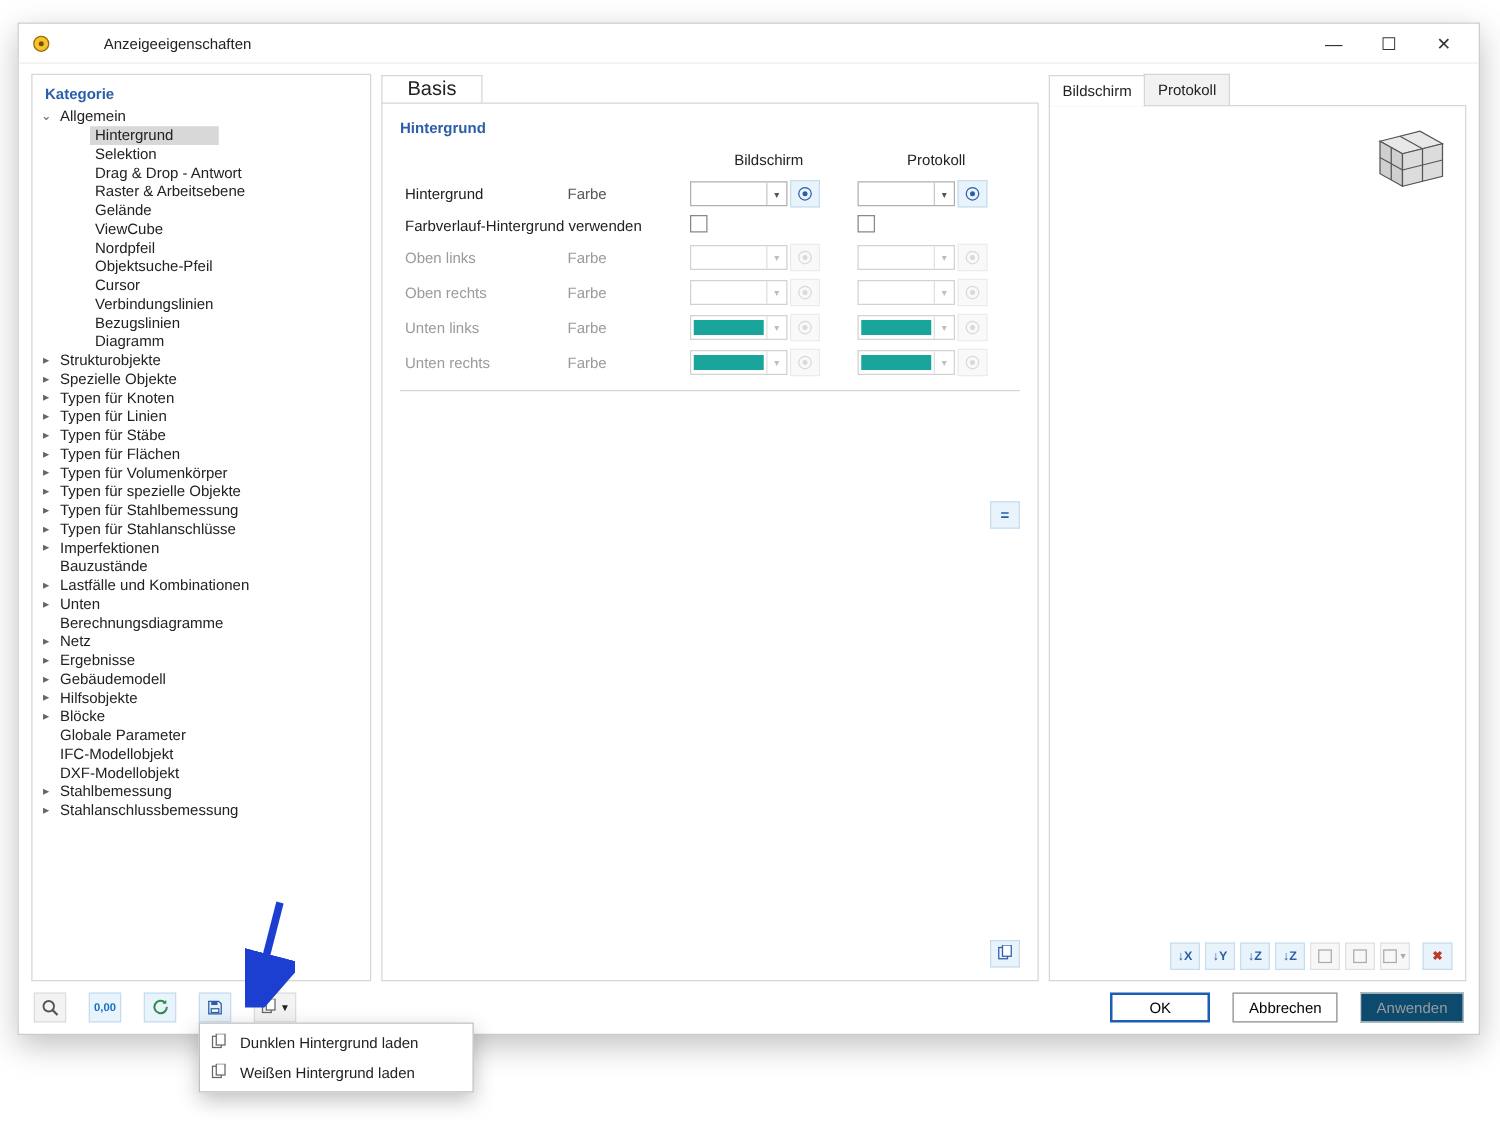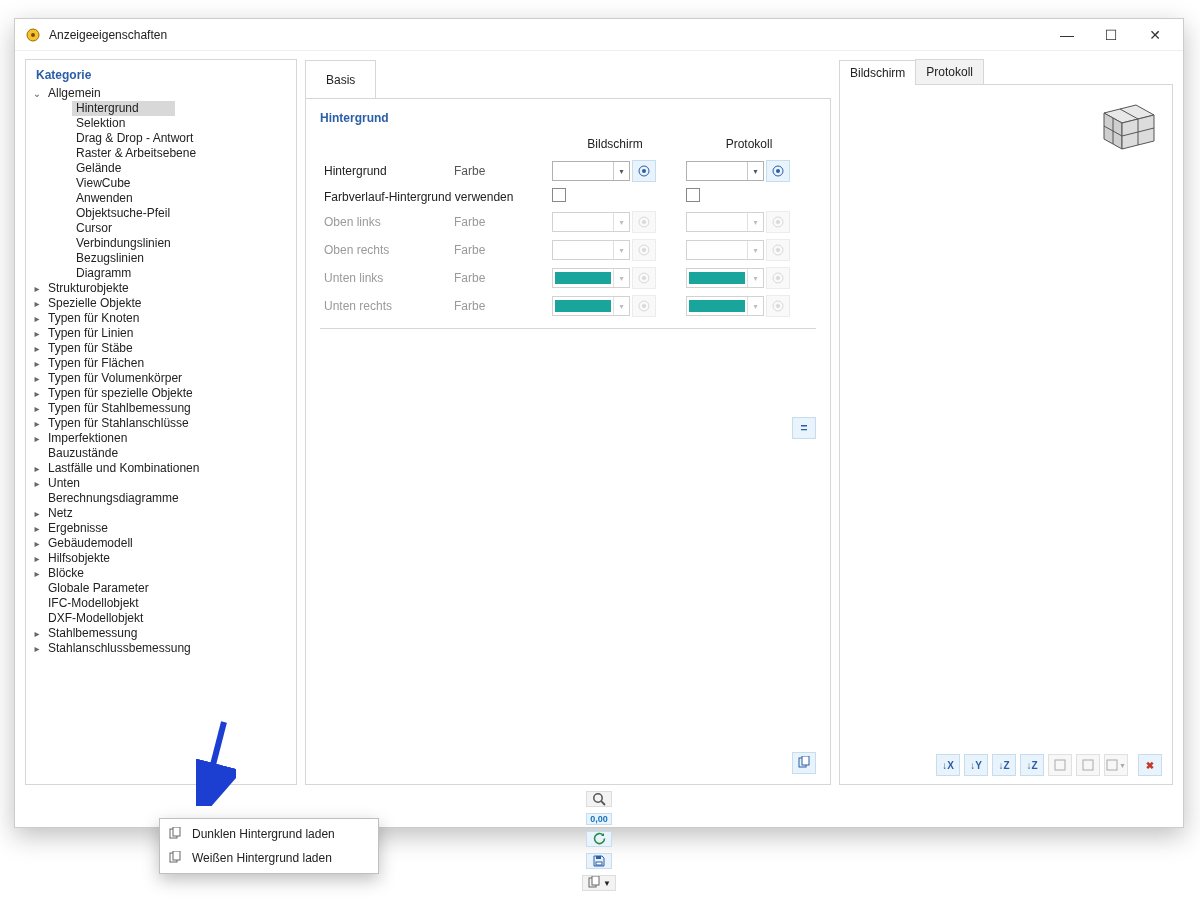--- a/index.html
+++ b/index.html
@@ -23,20 +23,21 @@
     background: #fff;
     display: flex;
     flex-direction: column;
   }
   .titlebar {
     height: 32px;
     display: flex;
     align-items: center;
     padding: 0 6px 0 10px;
     border-bottom: 1px solid #eee;
+    gap: 34px;
   }
   .titlebar .app-icon {
     width: 16px; height: 16px; margin-right: 8px;
     display: inline-flex; align-items: center; justify-content: center;
   }
   .titlebar .title { flex: 1; font-size: 12px; }
   .win-btns { display: flex; }
   .win-btn {
     width: 44px; height: 28px;
     display: flex; align-items: center; justify-content: center;
@@ -89,25 +90,25 @@
 
   
   .middle {
     flex: 1;
     display: flex;
     flex-direction: column;
     min-width: 0;
   }
   .tabstrip { display: flex; }
   .tab {
-    padding: 12px 20px;
+    padding: 2px 20px;
     border: 1px solid #d6d6d6;
     border-bottom: none;
     background: #ececec;
-    font-size: 12px;
+    font-size: 16px;
     position: relative;
     top: 1px;
   }
   .tab.active { background: #fff; }
   .tabbody {
     flex: 1;
     border: 1px solid #d6d6d6;
     padding: 12px 14px;
     position: relative;
     min-height: 0;
@@ -199,38 +200,37 @@
   }
   .tbtn.ghost { background: #f7f7f7; border-color: #e0e0e0; color: #aaa; }
   .tbtn.danger { color: #c0392b; }
   .tbtn.sep { margin-left: 6px; }
 
   
   .bottombar {
     height: 30px;
     display: flex; align-items: center;
     padding: 0 2px;
-    gap: 6px;
-    flex-direction: column;
+    gap: 18px;
   }
   .bbtn {
     width: 26px; height: 24px;
     border: 1px solid #c6ddf0; background: #e9f3fb;
     display: flex; align-items: center; justify-content: center;
   }
   .bbtn.green { color: #2a8a4a; }
   .bbtn.grey { background: #f3f3f3; border-color: #ddd; }
   .bbtn .caret { font-size: 8px; margin-left: 2px; }
   .spacer { flex: 1; }
   .dlgbtn {
     min-width: 80px; height: 24px;
     border: 1px solid #8a8a8a;
     background: #fff;
     padding: 0 12px;
-    font-size: 16px;
+    font-size: 12px;
   }
   .dlgbtn.primary { border: 2px solid #1a5fb4; }
   .dlgbtn.disabled { color: #9a9a9a; background: #0c4a6e; border-color: #ccc; }
 
   
   .popup {
     position: absolute;
     left: 159px; top: 818px;
     width: 220px;
     background: #fff;
@@ -305,21 +305,21 @@
             <li class="row indent3">
               <span class="exp"></span>
               <span class="lbl">Gelände</span>
             </li>
             <li class="row indent3">
               <span class="exp"></span>
               <span class="lbl">ViewCube</span>
             </li>
             <li class="row indent3">
               <span class="exp"></span>
-              <span class="lbl">Anwenden</span>
+              <span class="lbl">Nordpfeil</span>
             </li>
             <li class="row indent3">
               <span class="exp"></span>
               <span class="lbl">Objektsuche-Pfeil</span>
             </li>
             <li class="row indent3">
               <span class="exp"></span>
               <span class="lbl">Cursor</span>
             </li>
             <li class="row indent3">

